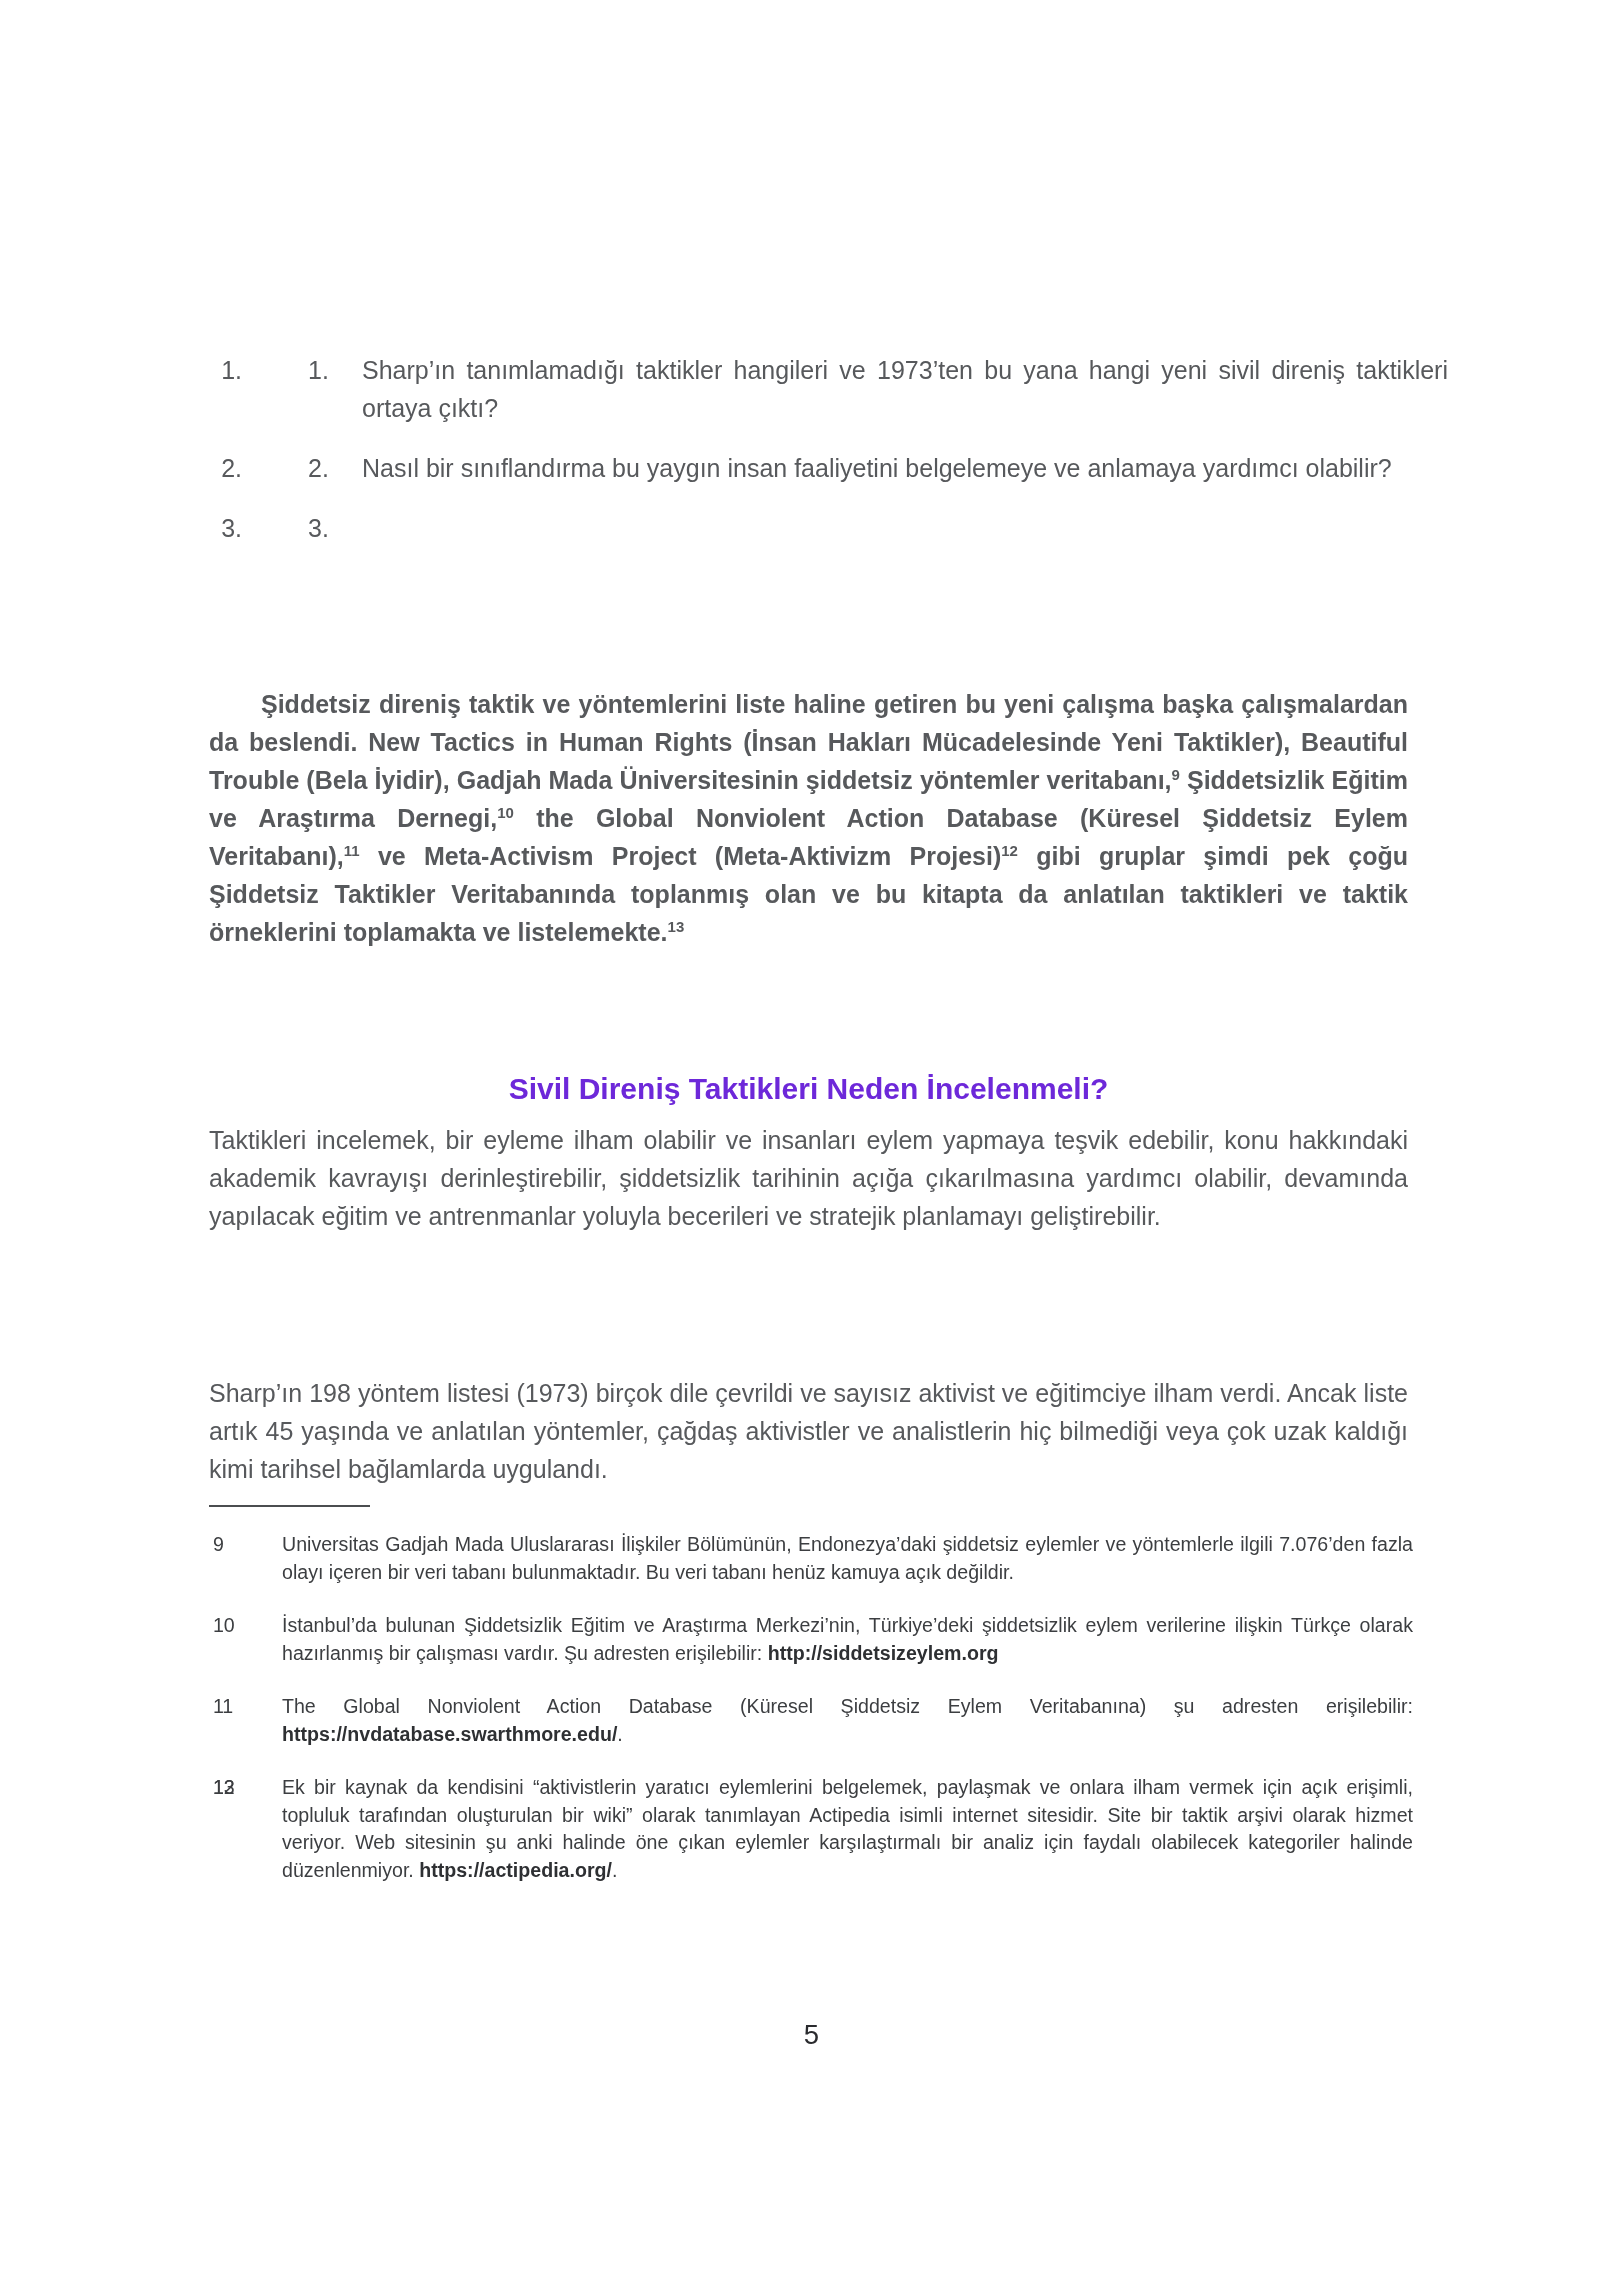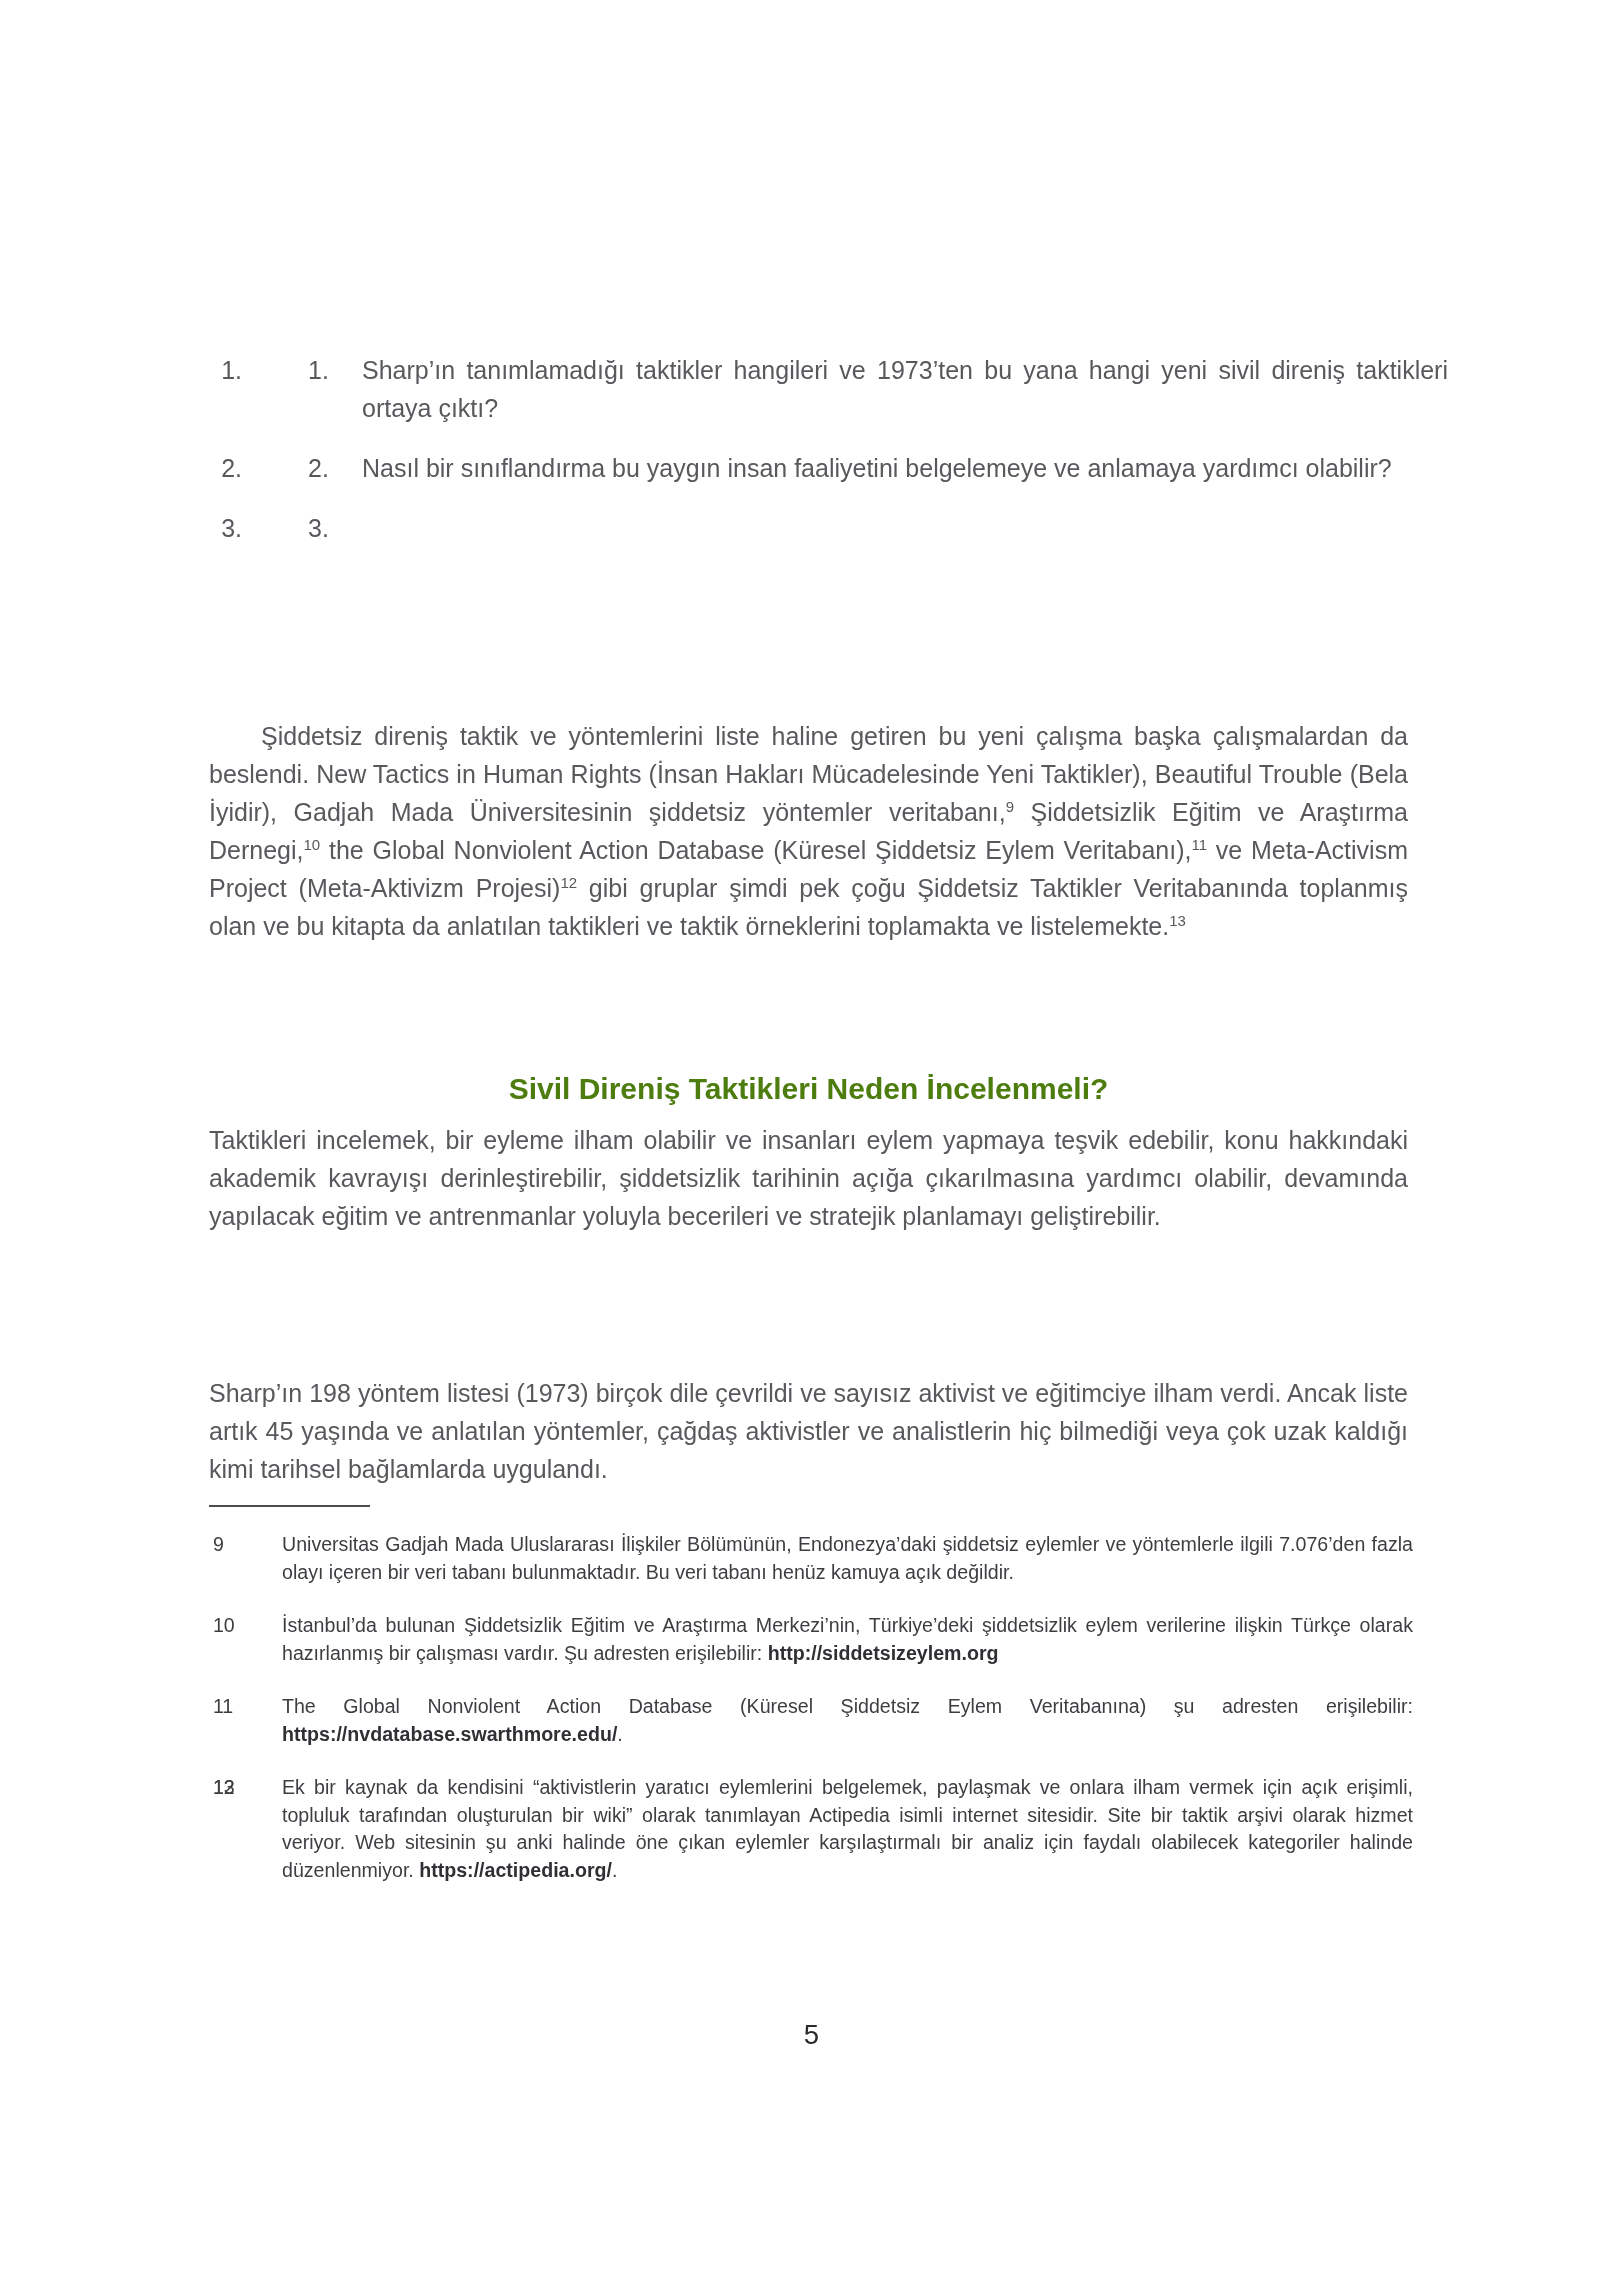--- a/index.html
+++ b/index.html
@@ -20,37 +20,37 @@
     margin-bottom:22px;
     font-size:25px;
     line-height:38px;
     color:#57595c;
     text-align:justify;
     font-weight:300;
   }
   .qnum{position:absolute;left:59px;top:0;}
   
   .intro{
-    top:692px;
+    top:660px;
     font-size:25px;
     line-height:38px;
     color:#57595c;
     text-align:justify;
     text-indent:52px;
-    font-weight:400;
+    font-weight:700;
   }
   sup{font-size:60%;vertical-align:super;line-height:0;}
   
   .section-heading{
     top:1044px;
     text-align:center;
     font-size:30px;
     line-height:39px;
     font-weight:bold;
-    color:#4d7c0f;
+    color:#6d28d9;
   }
   .section-paragraph{
     top:1103px;
     font-size:25px;
     line-height:38px;
     color:#57595c;
     text-align:justify;
     font-weight:300;
     margin-top:18px;
   }

